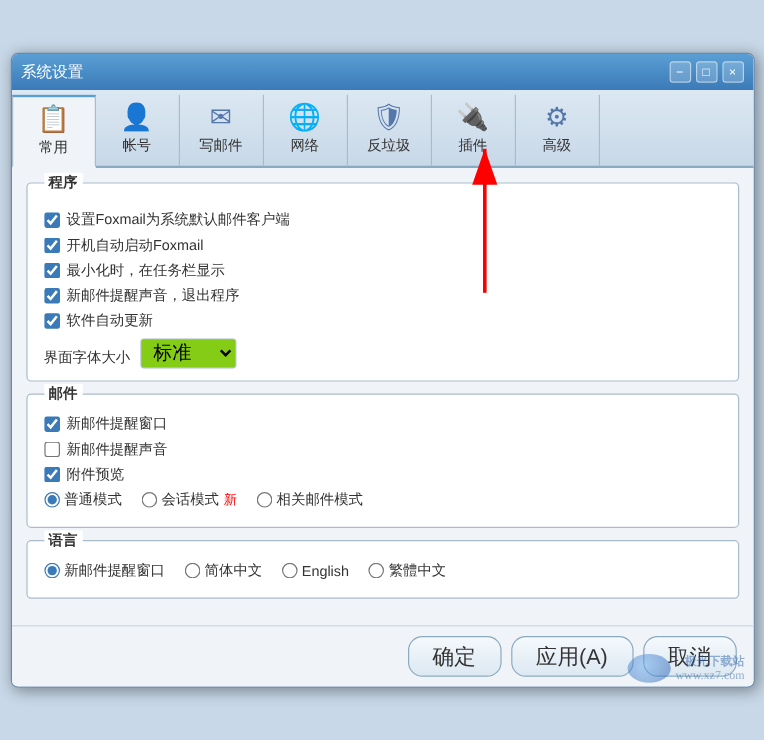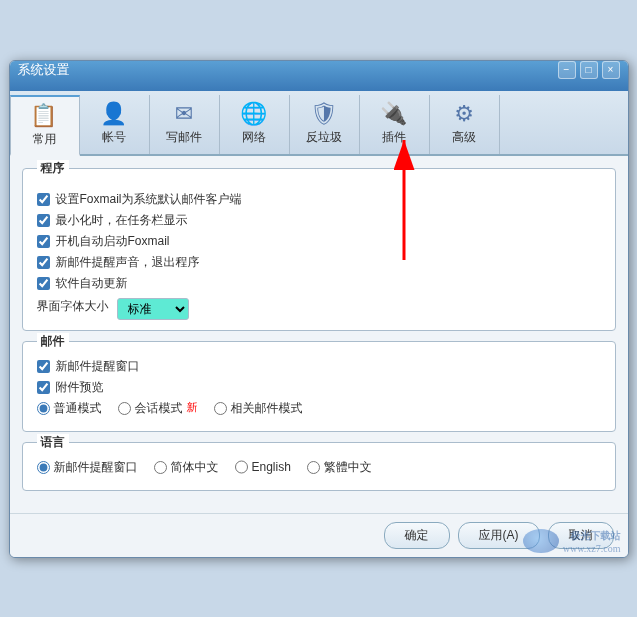--- a/index.html
+++ b/index.html
@@ -19,21 +19,21 @@
       background: #f0f4f8;
       border: 1px solid #6a8aaa;
       border-radius: 6px;
       box-shadow: 2px 2px 12px rgba(0,0,0,0.4);
       overflow: hidden;
     }
     .title-bar {
       background: linear-gradient(to bottom, #5a9fd4 0%, #3b7ab8 100%);
       height: 30px;
       display: flex;
-      align-items: flex-start;
+      align-items: center;
       justify-content: space-between;
       padding: 0 8px;
       color: white;
       font-size: 13px;
     }
     .title-bar-controls {
       display: flex;
       gap: 4px;
     }
     .title-bar-btn {
@@ -107,43 +107,44 @@
       margin: 4px 0;
       color: #333;
       font-size: 12px;
     }
     .checkbox-row input[type="checkbox"] {
       margin-right: 6px;
       accent-color: #3b7ab8;
     }
     .font-size-row {
       display: flex;
-      align-items: flex-start;
+      align-items: flex-end;
       margin-top: 6px;
       gap: 8px;
       font-size: 12px;
       color: #333;
     }
     .font-size-row select {
       border: 1px solid #aabccc;
       border-radius: 3px;
       padding: 2px 20px 2px 6px;
-      font-size: 12px;
-      background: #5eead4;
+      font-size: 16px;
+      background: #84cc16;
       appearance: auto;
     }
     .radio-row {
       display: flex;
       align-items: center;
       margin: 4px 0;
       gap: 16px;
       flex-wrap: wrap;
     }
     .radio-option {
       display: flex;
+      align-items: center;
       gap: 4px;
       font-size: 12px;
       color: #333;
     }
     .radio-option input[type="radio"] {
       accent-color: #3b7ab8;
     }
     .new-badge {
       color: red;
       font-size: 11px;
@@ -155,21 +156,21 @@
       gap: 8px;
       background: #f0f4f8;
       border-top: 1px solid #ccd8e0;
     }
     .btn {
       padding: 4px 20px;
       border: 1px solid #8aaabf;
       border-radius: 12px;
       background: linear-gradient(to bottom, #f5f9fc, #dce8f2);
       cursor: pointer;
-      font-size: 12px;
+      font-size: 18px;
       font-family: inherit;
       color: #333;
     }
     
     .arrow-overlay {
       position: absolute;
       top: 0; left: 0;
       pointer-events: none;
       width: 100%;
       height: 100%;
@@ -239,25 +240,25 @@
 
       <div class="section">
         <span class="section-title">程序</span>
         <div style="margin-top:12px;">
           <div class="checkbox-row">
             <input type="checkbox" checked="" style="">
             <span>设置Foxmail为系统默认邮件客户端</span>
           </div>
           <div class="checkbox-row">
             <input type="checkbox" checked="" style="">
+            <span>开机自动启动Foxmail</span>
+          </div>
+          <div class="checkbox-row">
+            <input type="checkbox" checked="" style="">
             <span>最小化时，在任务栏显示</span>
-          </div>
-          <div class="checkbox-row">
-            <input type="checkbox" checked="" style="">
-            <span>开机自动启动Foxmail</span>
           </div>
           <div class="checkbox-row">
             <input type="checkbox" checked="" style="">
             <span>新邮件提醒声音，退出程序</span>
           </div>
           <div class="checkbox-row">
             <input type="checkbox" checked="" style="">
             <span>软件自动更新</span>
           </div>
           <div class="font-size-row">
@@ -272,20 +273,24 @@
       </div>
 
       <div class="section">
         <span class="section-title">邮件</span>
         <div style="margin-top:6px;">
           <div class="checkbox-row">
             <input type="checkbox" checked="" style="">
             <span>新邮件提醒窗口</span>
           </div>
           <div class="checkbox-row">
+            <input type="checkbox" style="">
+            <span>新邮件提醒声音</span>
+          </div>
+          <div class="checkbox-row">
             <input type="checkbox" checked="" style="">
             <span>附件预览</span>
           </div>
           <div class="radio-row">
             <label class="radio-option">
               <input type="radio" name="viewmode" checked="" style="">
               <span>普通模式</span>
             </label>
             <label class="radio-option">
               <input type="radio" name="viewmode" style="">

